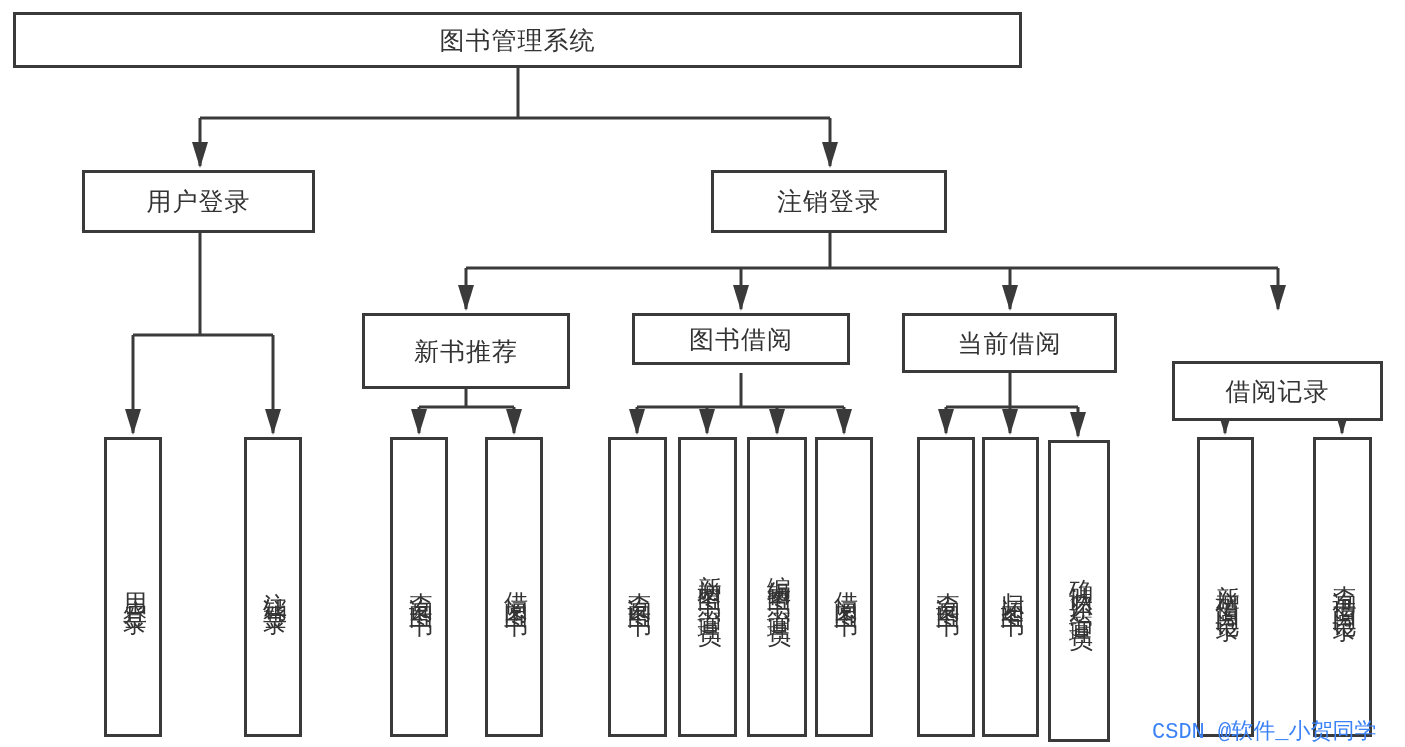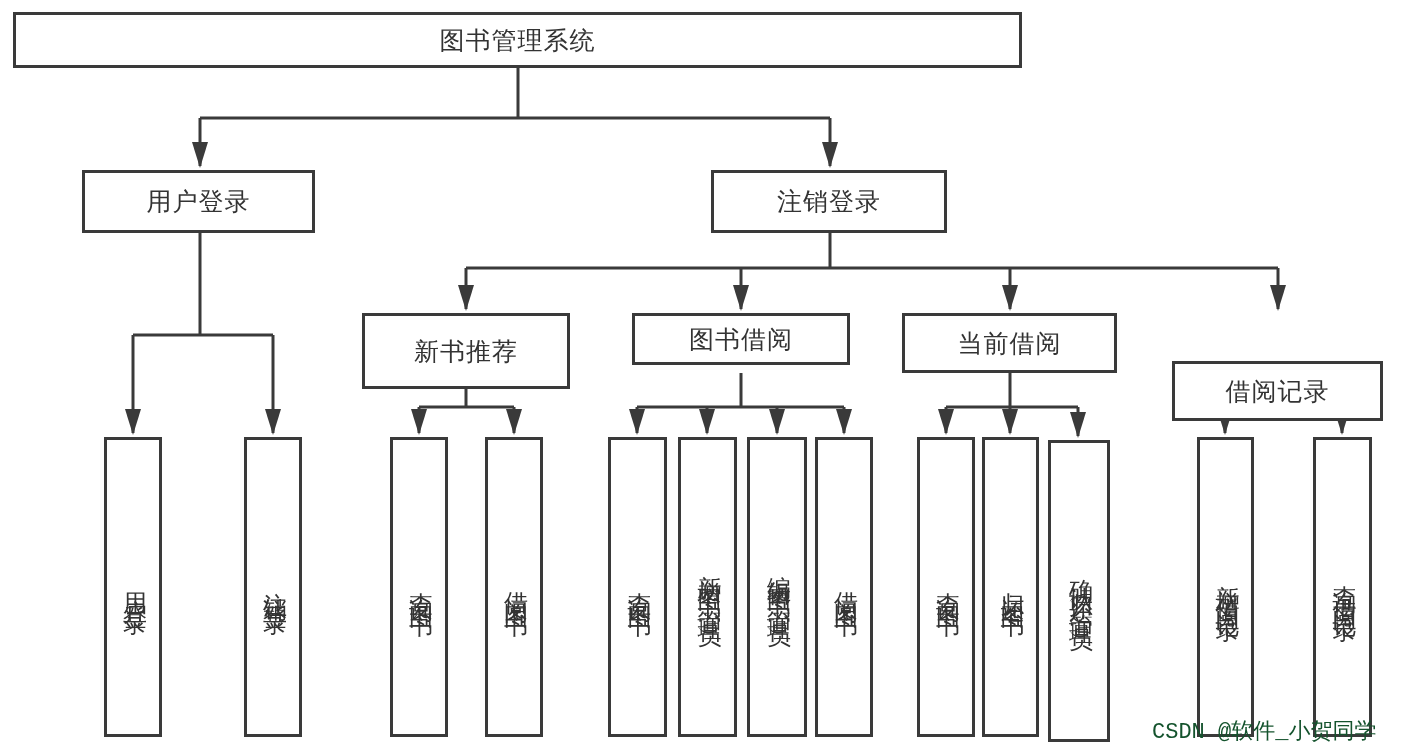--- a/index.html
+++ b/index.html
@@ -79,21 +79,21 @@
   #l-cb2   { left: 982px;  width: 57px; }
   #l-cb3   { left: 1048px; top: 440px; width: 62px; height: 302px; }
   #l-br1   { left: 1197px; width: 57px; }
   #l-br2   { left: 1313px; width: 59px; }
   .watermark {
     position: absolute;
     left: 1152px;
     top: 716px;
     width: 253px;
     font-size: 22px;
-    color: #14532d;
+    color: #3b82f6;
     white-space: nowrap;
     z-index: 5;
   }
 </style>
 </head>
 <body>
 
 <div class="canvas">
 
   <svg class="wires" width="1405" height="747" viewBox="0 0 1405 747" xmlns="http://www.w3.org/2000/svg">

